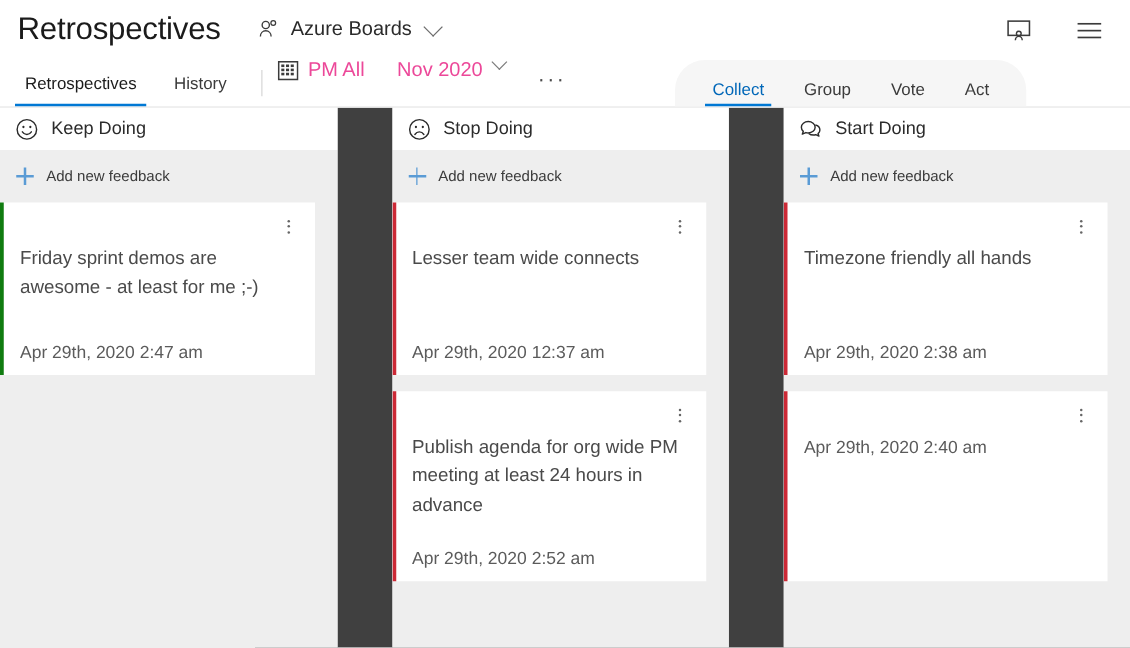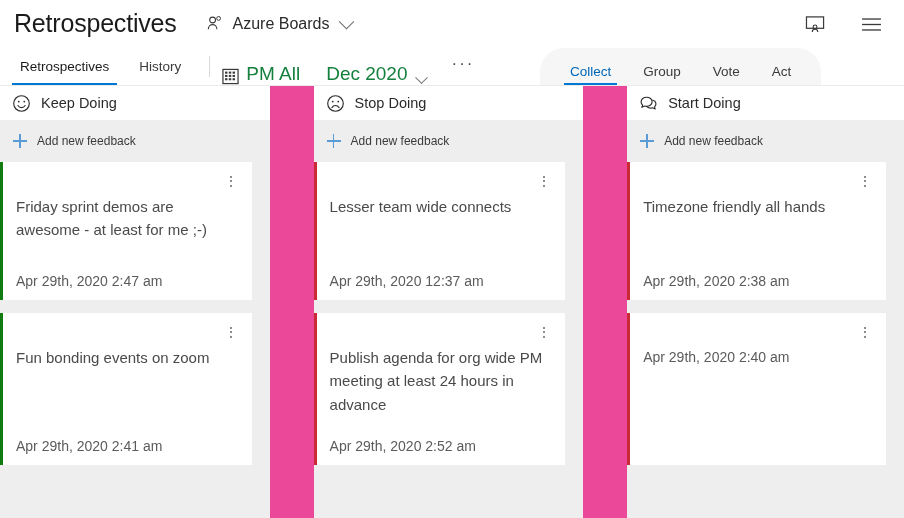--- a/index.html
+++ b/index.html
@@ -93,25 +93,25 @@
     height: 2px;
     background: #0078d4;
   }
   .nav-sep {
     width: 1px;
     background: #d8d8d8;
     margin: 8px 12px 8px 6px;
   }
   .cmd {
     display: flex;
-    align-items: flex-end;
+    align-items: flex-start;
     gap: 7px;
     padding: 0 12px 0 0;
-    font-size: 19px;
-    color: #15803d;
+    font-size: 16px;
+    color: #ec4899;
     cursor: pointer;
   }
   .cmd.spaced { margin-left: 14px; }
   .board-icon { width: 17px; height: 17px; display:block; }
   .chev-sm {
     width: 9px; height: 9px;
     border-right: 1.2px solid #7a7a7a;
     border-bottom: 1.2px solid #7a7a7a;
     transform: rotate(45deg) translate(-2px,-2px);
     margin-left: 2px;
@@ -155,21 +155,21 @@
     position: absolute;
     left: 10px; right: 10px; bottom: 0;
     height: 2px;
     background: #0078d4;
   }
 
   
   .board {
     display: flex;
     height: 432px;
-    background: #ec4899;
+    background: #404040;
     gap: 36px;
   }
   .column {
     width: 296px;
     display: flex;
     flex-direction: column;
     background: #ffffff;
     margin-right: 8px;
   }
   .column:last-child { margin-right: 0; width: 304px; }
@@ -330,21 +330,21 @@
         <rect x="11.2" y="7.3" width="2.6" height="2.2" fill="#3b3b3b"></rect>
         <rect x="3.2" y="10.8" width="2.6" height="2.2" fill="#3b3b3b"></rect>
         <rect x="7.2" y="10.8" width="2.6" height="2.2" fill="#3b3b3b"></rect>
         <rect x="11.2" y="10.8" width="2.6" height="2.2" fill="#3b3b3b"></rect>
       </svg>
     </span>
     <span>PM All</span>
   </div>
 
   <div class="cmd spaced">
-    <span>Dec 2020</span>
+    <span>Nov 2020</span>
     <span class="chev-sm"></span>
   </div>
 
   <div class="ellipsis-btn">···</div>
 
   <div class="stage-tabs">
     <div class="stage-tab active">
       <span>Collect</span>
     </div>
     <div class="stage-tab">
@@ -382,30 +382,20 @@
         <div class="card">
           <span class="accent" style="background:#107c10"></span>
           <span class="kebab">
               <i></i>
               <i></i>
               <i></i>
             </span>
           <div class="card-text">Friday sprint demos are awesome - at least for me ;-)</div>
           <div class="card-date">Apr 29th, 2020 2:47 am</div>
         </div>
-        <div class="card tall">
-          <span class="accent" style="background:#107c10"></span>
-          <span class="kebab">
-              <i></i>
-              <i></i>
-              <i></i>
-            </span>
-          <div class="card-text">Fun bonding events on zoom</div>
-          <div class="card-date">Apr 29th, 2020 2:41 am</div>
-        </div>
       </div>
     </div>
   </div>
 
   <div class="column">
     <div class="col-header">
       <span class="col-emoji">
         <svg viewBox="0 0 20 20" width="19" height="19">
           <circle cx="10" cy="10" r="8.2" fill="none" stroke="#2b2b2b" stroke-width="1.2"></circle>
           <circle cx="7.1" cy="8" r="0.95" fill="#2b2b2b"></circle>

